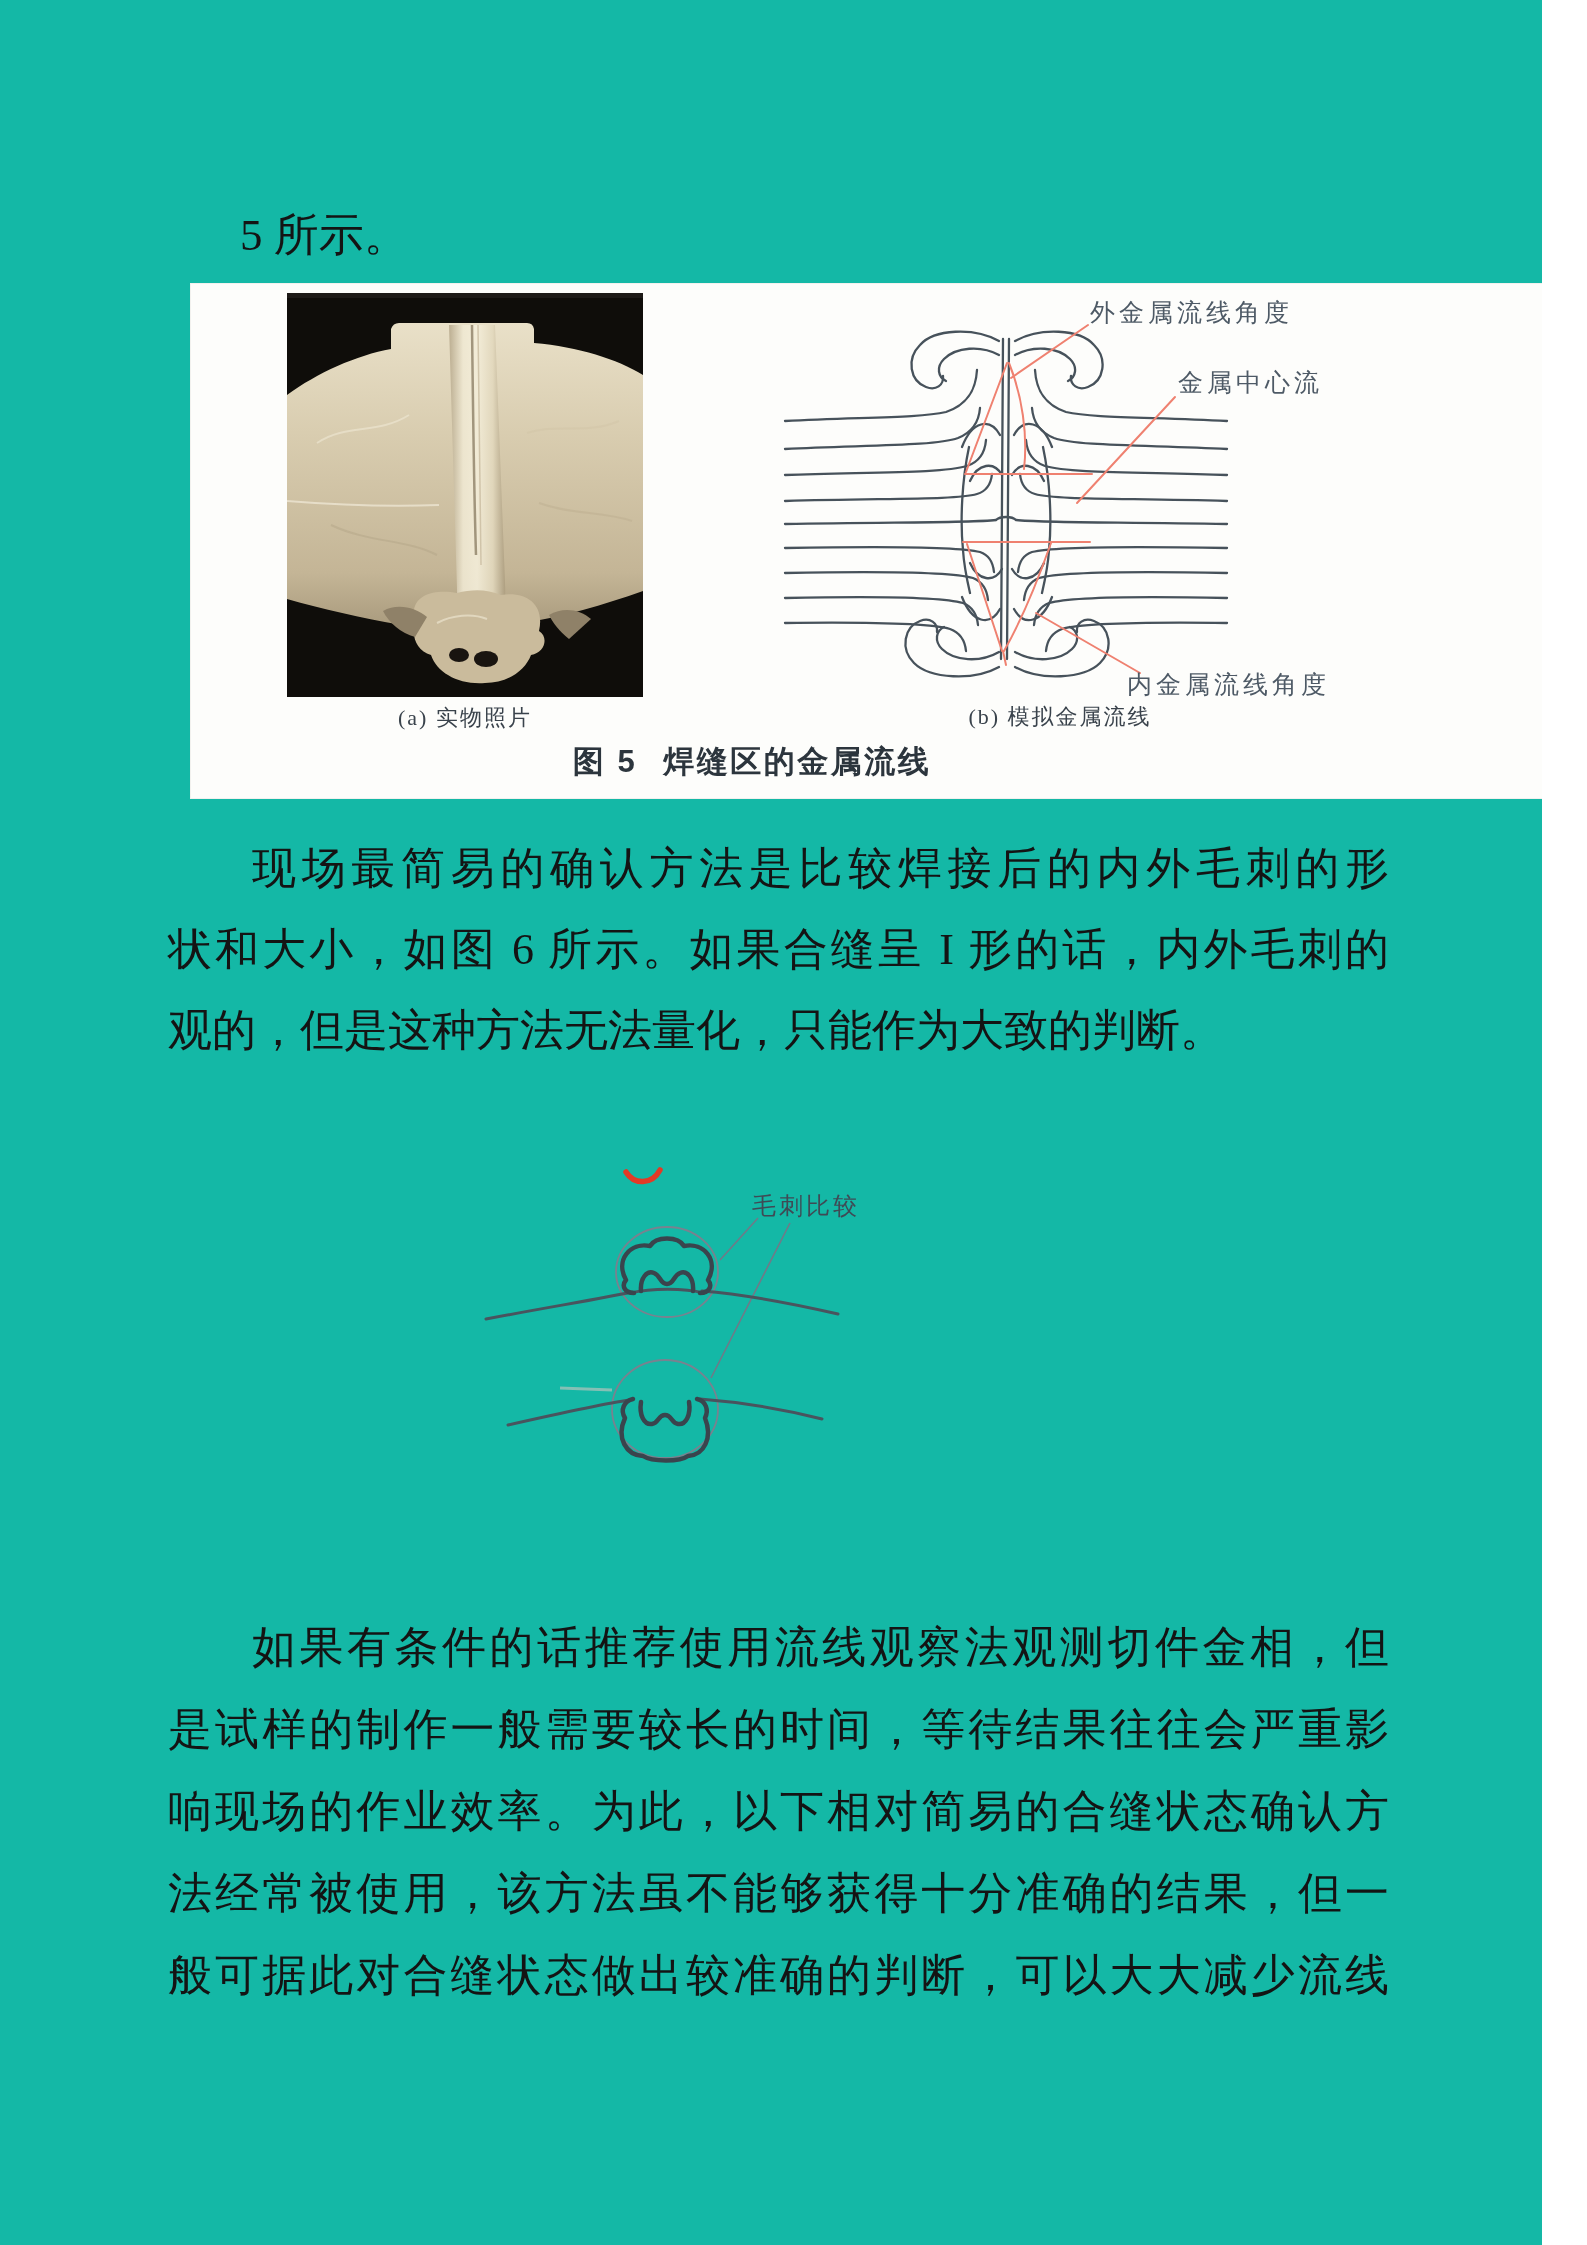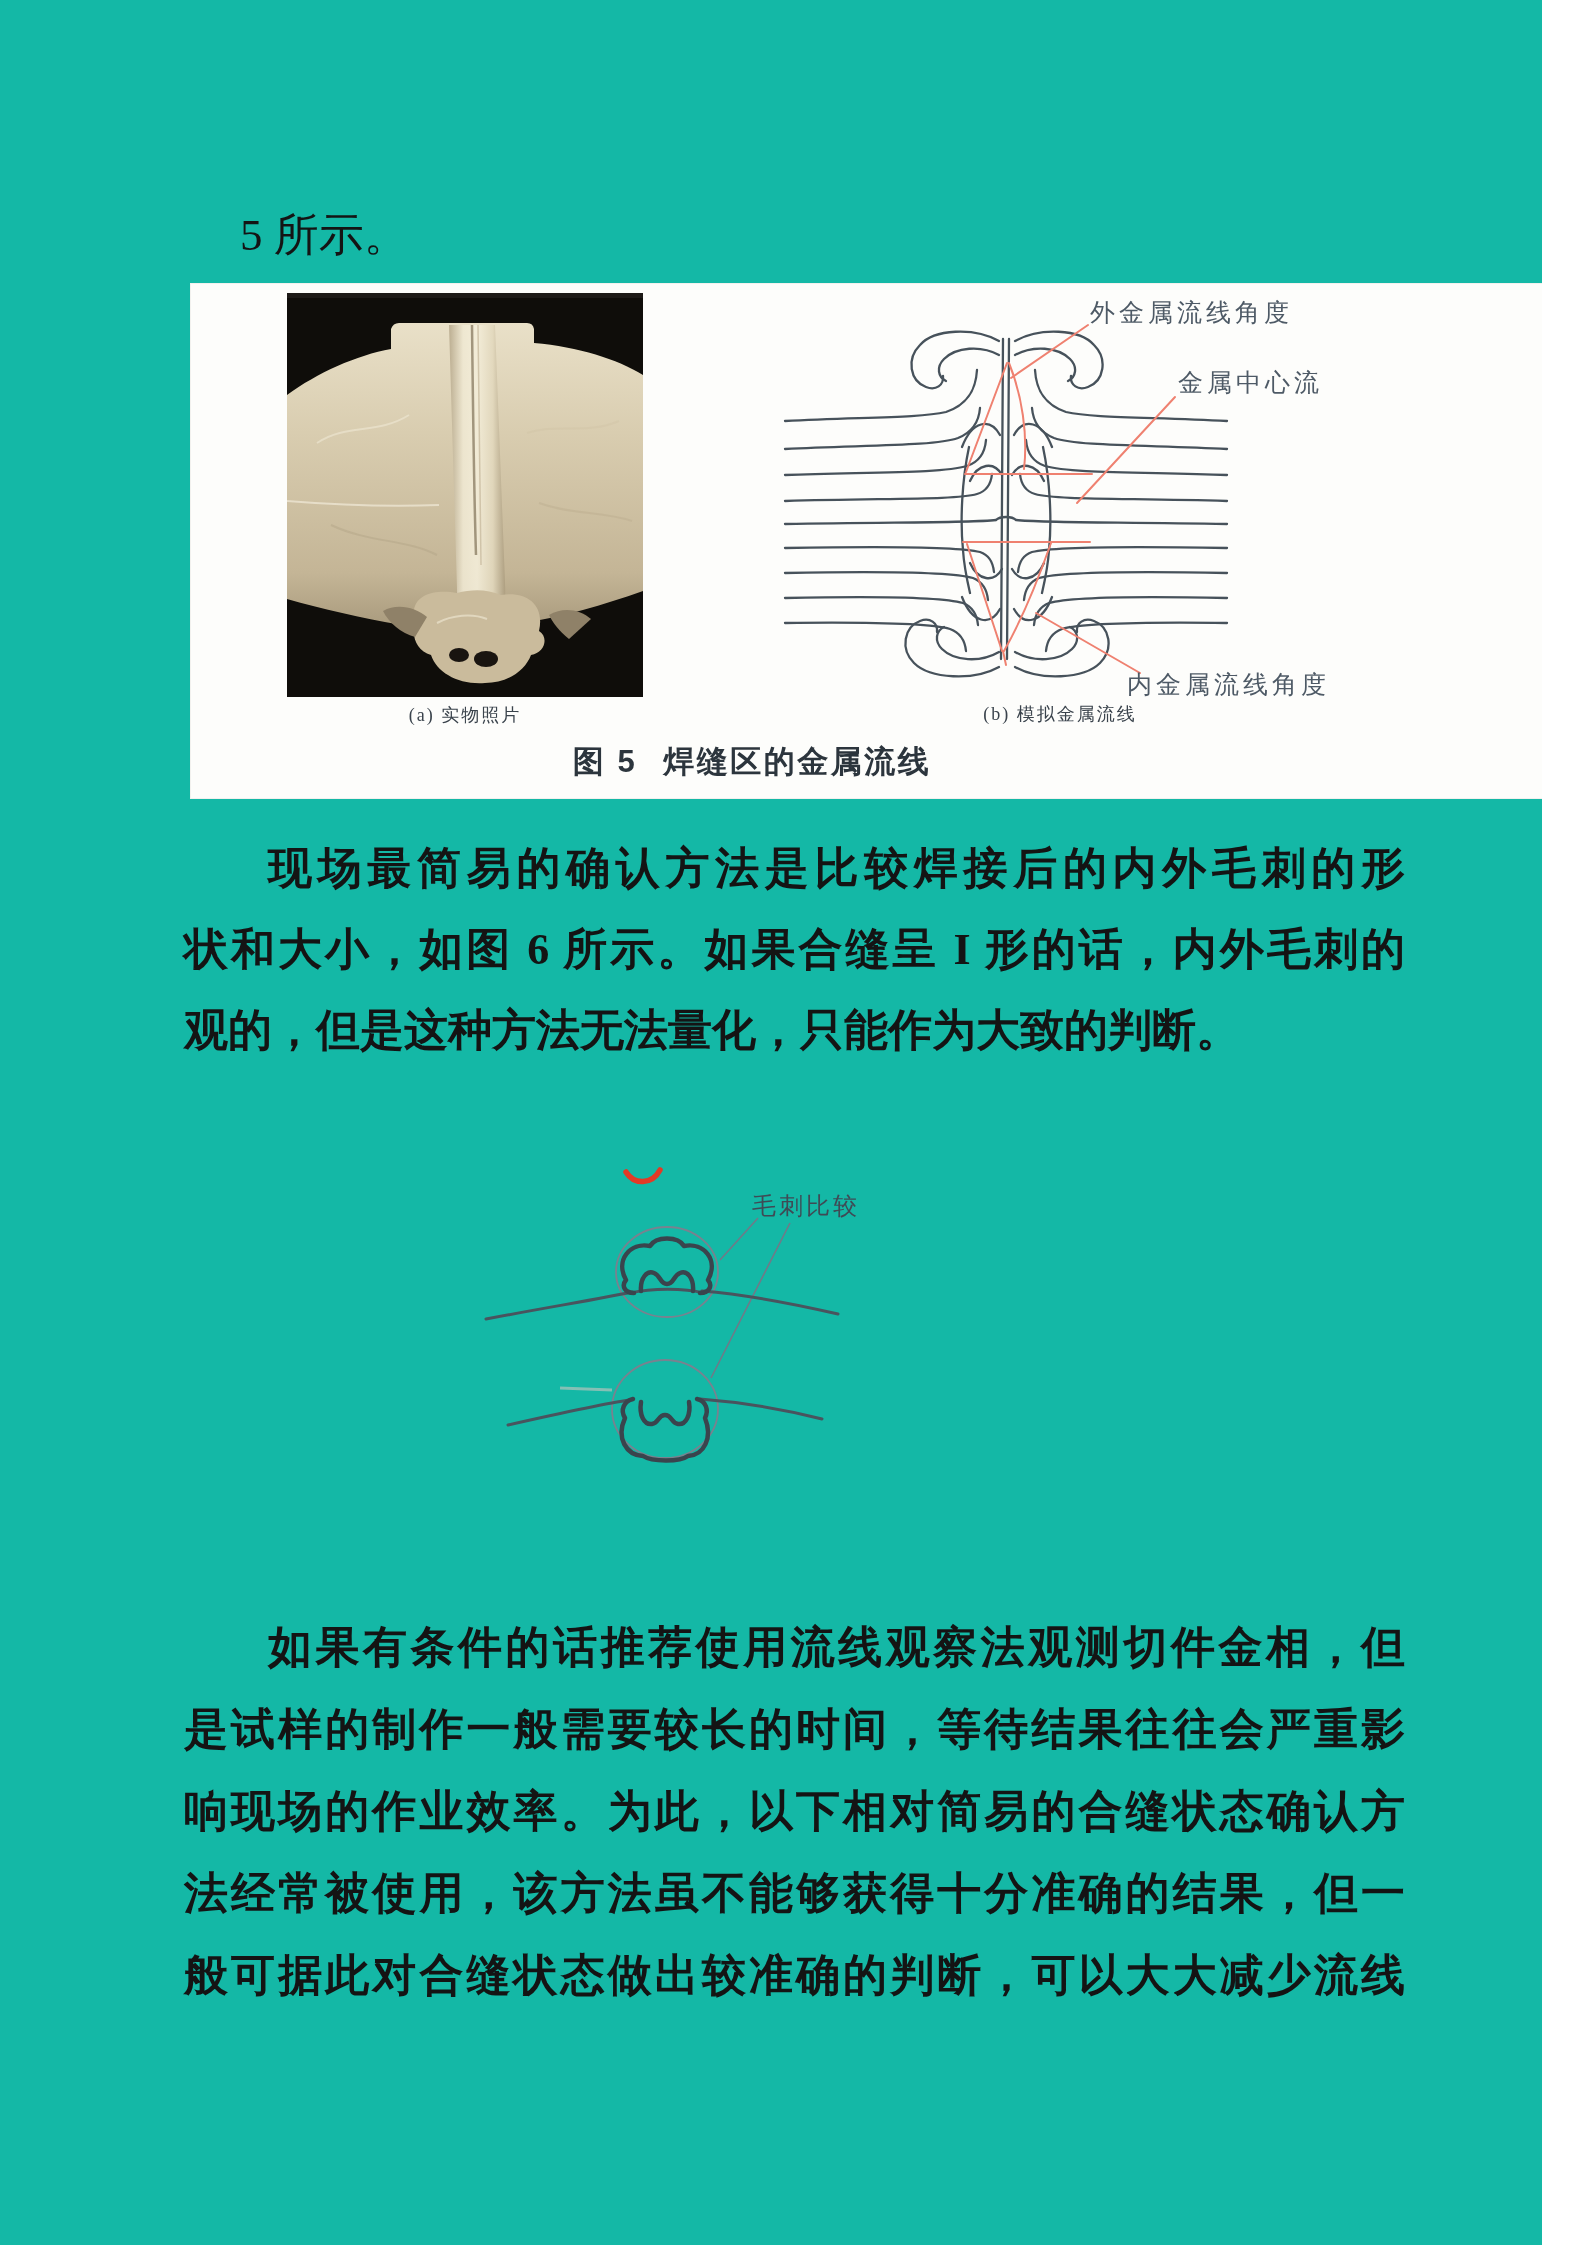--- a/index.html
+++ b/index.html
@@ -2,29 +2,29 @@
 <html><head>
 <meta charset="utf-8">
 <style>
   html,body{margin:0;padding:0;background:#ffffff;}
   #page{
     position:relative;width:1542px;height:2245px;background:#14b8a6;
     font-family:"Liberation Serif","DejaVu Serif",serif;color:#141414;overflow:hidden;
   }
   .abs{position:absolute;}
   
-  .para{position:absolute;left:184px;width:1221px;font-weight:bold;}
+  .para{position:absolute;left:168px;width:1221px;}
   .bl{display:block;font-size:44px;line-height:81px;height:81px;
       text-align:justify;text-align-last:justify;}
   .p2 .bl{line-height:82px;height:82px;}
   .bl.lastline{text-align:left;text-align-last:left;}
   .bl.ind{text-indent:84px;}
   .introline{font-size:45px;line-height:60px;}
   
-  .subcap{font-size:18px;color:#3a434c;letter-spacing:2px;text-align:center;}
+  .subcap{font-size:22px;color:#3a434c;letter-spacing:2px;text-align:center;}
   .figcap{font-size:31px;font-weight:bold;color:#2c353d;letter-spacing:2.5px;text-align:center;
           font-family:"Liberation Sans","DejaVu Sans",sans-serif;}
   .figcap .lbl{margin-right:26px;}
   .scanbox{background:#fdfdfb;border:1px solid #f2f1ee;}
   svg{display:block;}
   svg text{font-family:"Liberation Serif","DejaVu Serif",serif;}
 </style>
 </head>
 <body>
 

